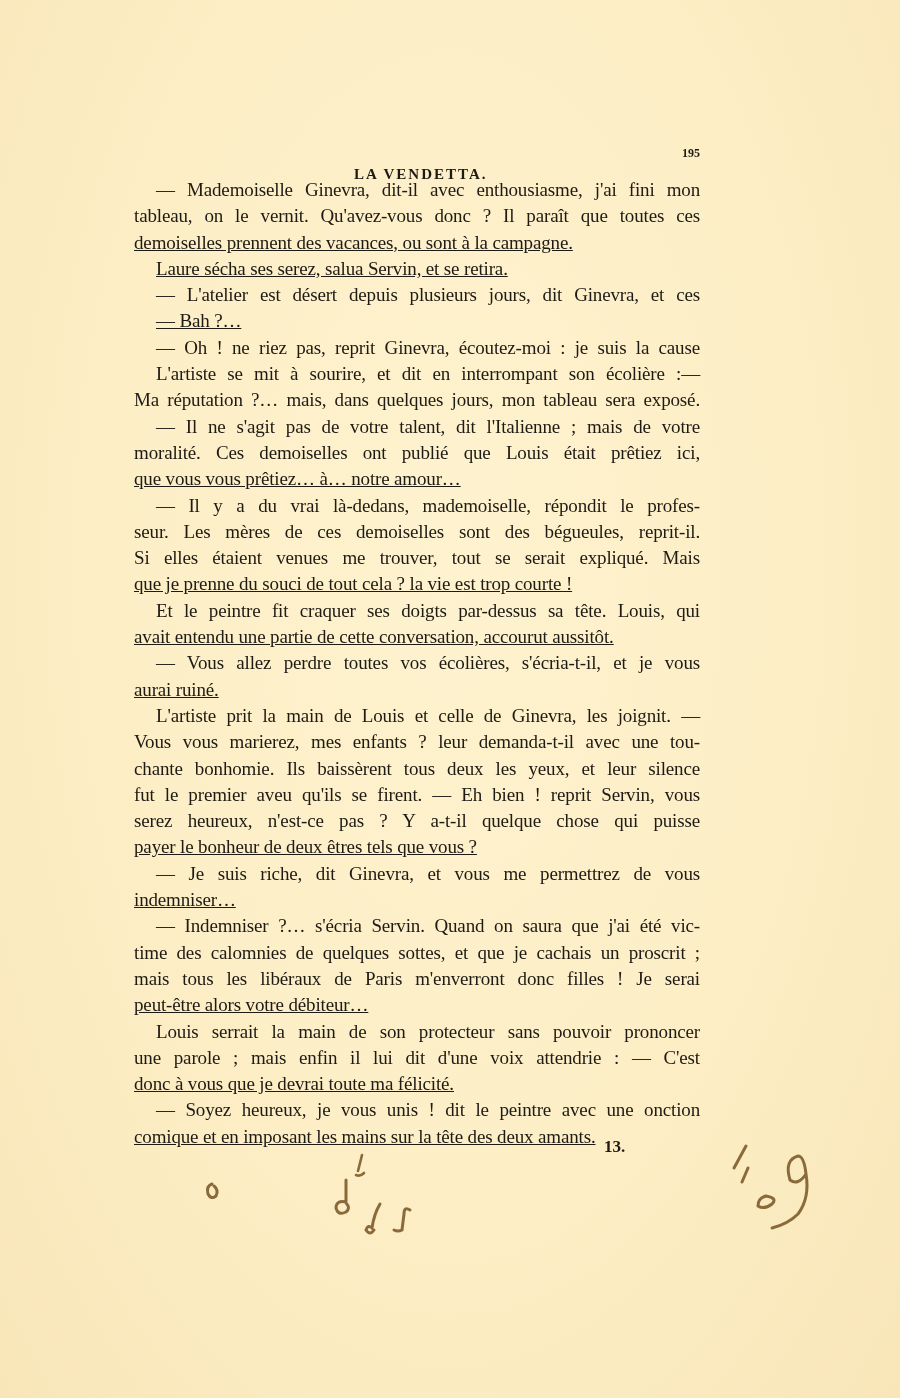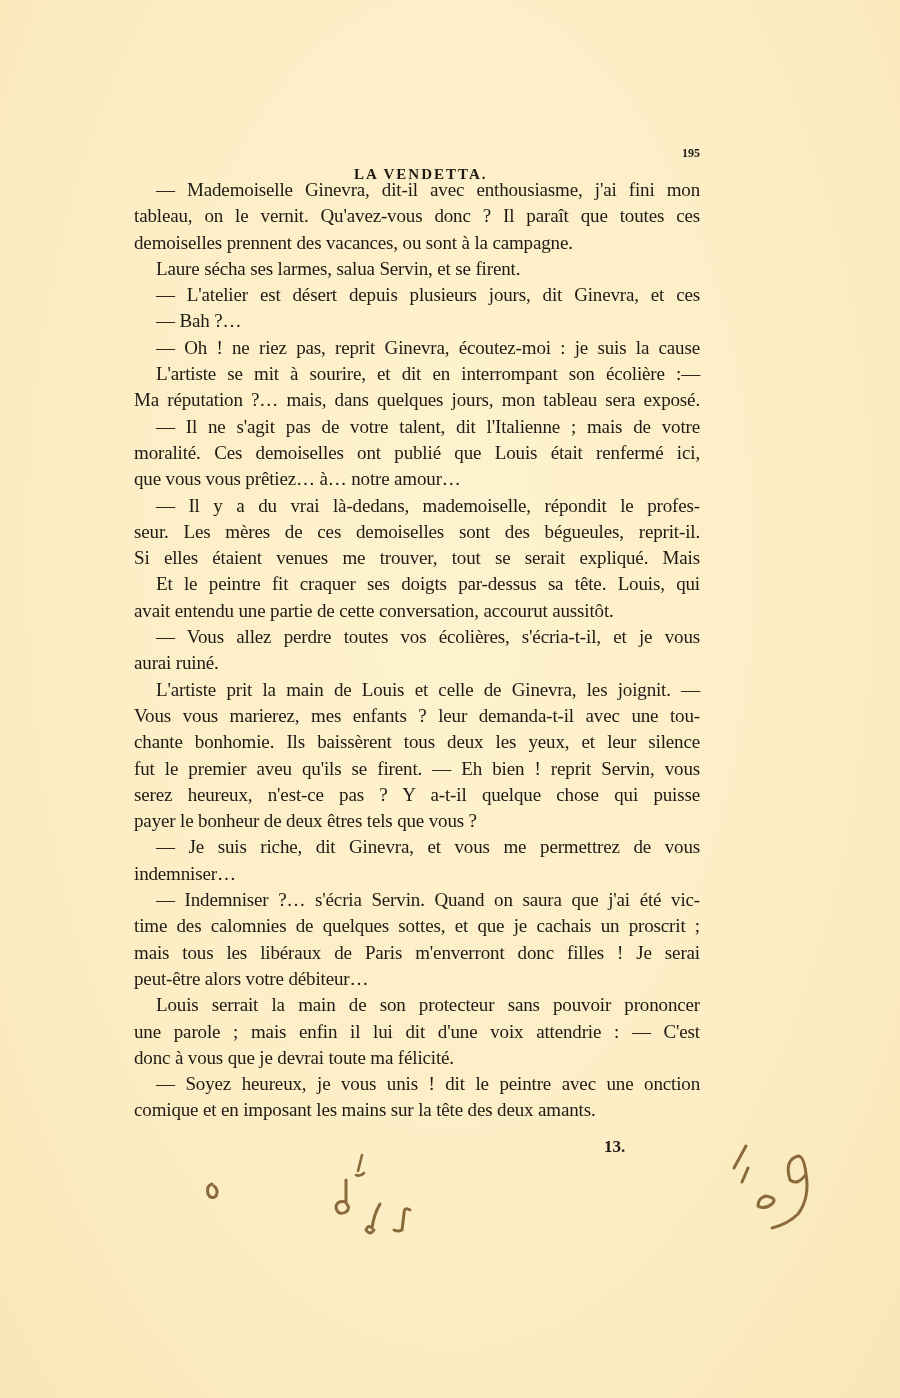--- a/index.html
+++ b/index.html
@@ -55,21 +55,21 @@
     display: block;
     height: 26.3px;
     line-height: 26.3px;
     font-size: 19px;
     white-space: nowrap;
     text-align: justify;
     text-align-last: justify;
     letter-spacing: -0.15px;
   }
   .line.indent { padding-left: 22px; }
-  .line.last { text-align-last: left; }
+  .line.last { text-align-last: left; text-decoration: underline; }
   .signature-mark {
     position: absolute;
     left: 604px;
     top: 1137px;
     font-size: 17px;
     font-weight: bold;
   }
   .hand {
     position: absolute;
     color: #8a6a3a;
@@ -85,32 +85,33 @@
 
   <div class="header">
     <span class="running-title">LA VENDETTA.</span>
     <span class="folio">195</span>
   </div>
 
   <div class="text-block" id="text-block">
       <span class="line indent">— Mademoiselle Ginevra, dit-il avec enthousiasme, j'ai fini mon</span>
       <span class="line">tableau, on le vernit. Qu'avez-vous donc ? Il paraît que toutes ces</span>
       <span class="line last">demoiselles prennent des vacances, ou sont à la campagne.</span>
-      <span class="line indent last">Laure sécha ses larmes, salua Servin, et se firent.</span>
+      <span class="line indent last">Laure sécha ses serez, salua Servin, et se retira.</span>
       <span class="line indent">— L'atelier est désert depuis plusieurs jours, dit Ginevra, et ces</span>
       <span class="line indent last">— Bah ?…</span>
       <span class="line indent">— Oh ! ne riez pas, reprit Ginevra, écoutez-moi : je suis la cause</span>
       <span class="line indent">L'artiste se mit à sourire, et dit en interrompant son écolière :—</span>
       <span class="line">Ma réputation ?… mais, dans quelques jours, mon tableau sera exposé.</span>
       <span class="line indent">— Il ne s'agit pas de votre talent, dit l'Italienne ; mais de votre</span>
-      <span class="line">moralité. Ces demoiselles ont publié que Louis était renfermé ici,</span>
+      <span class="line">moralité. Ces demoiselles ont publié que Louis était prêtiez ici,</span>
       <span class="line last">que vous vous prêtiez… à… notre amour…</span>
       <span class="line indent">— Il y a du vrai là-dedans, mademoiselle, répondit le profes-</span>
       <span class="line">seur. Les mères de ces demoiselles sont des bégueules, reprit-il.</span>
       <span class="line">Si elles étaient venues me trouver, tout se serait expliqué. Mais</span>
+      <span class="line last">que je prenne du souci de tout cela ? la vie est trop courte !</span>
       <span class="line indent">Et le peintre fit craquer ses doigts par-dessus sa tête. Louis, qui</span>
       <span class="line last">avait entendu une partie de cette conversation, accourut aussitôt.</span>
       <span class="line indent">— Vous allez perdre toutes vos écolières, s'écria-t-il, et je vous</span>
       <span class="line last">aurai ruiné.</span>
       <span class="line indent">L'artiste prit la main de Louis et celle de Ginevra, les joignit. —</span>
       <span class="line">Vous vous marierez, mes enfants ? leur demanda-t-il avec une tou-</span>
       <span class="line">chante bonhomie. Ils baissèrent tous deux les yeux, et leur silence</span>
       <span class="line">fut le premier aveu qu'ils se firent. — Eh bien ! reprit Servin, vous</span>
       <span class="line">serez heureux, n'est-ce pas ? Y a-t-il quelque chose qui puisse</span>
       <span class="line last">payer le bonheur de deux êtres tels que vous ?</span>

